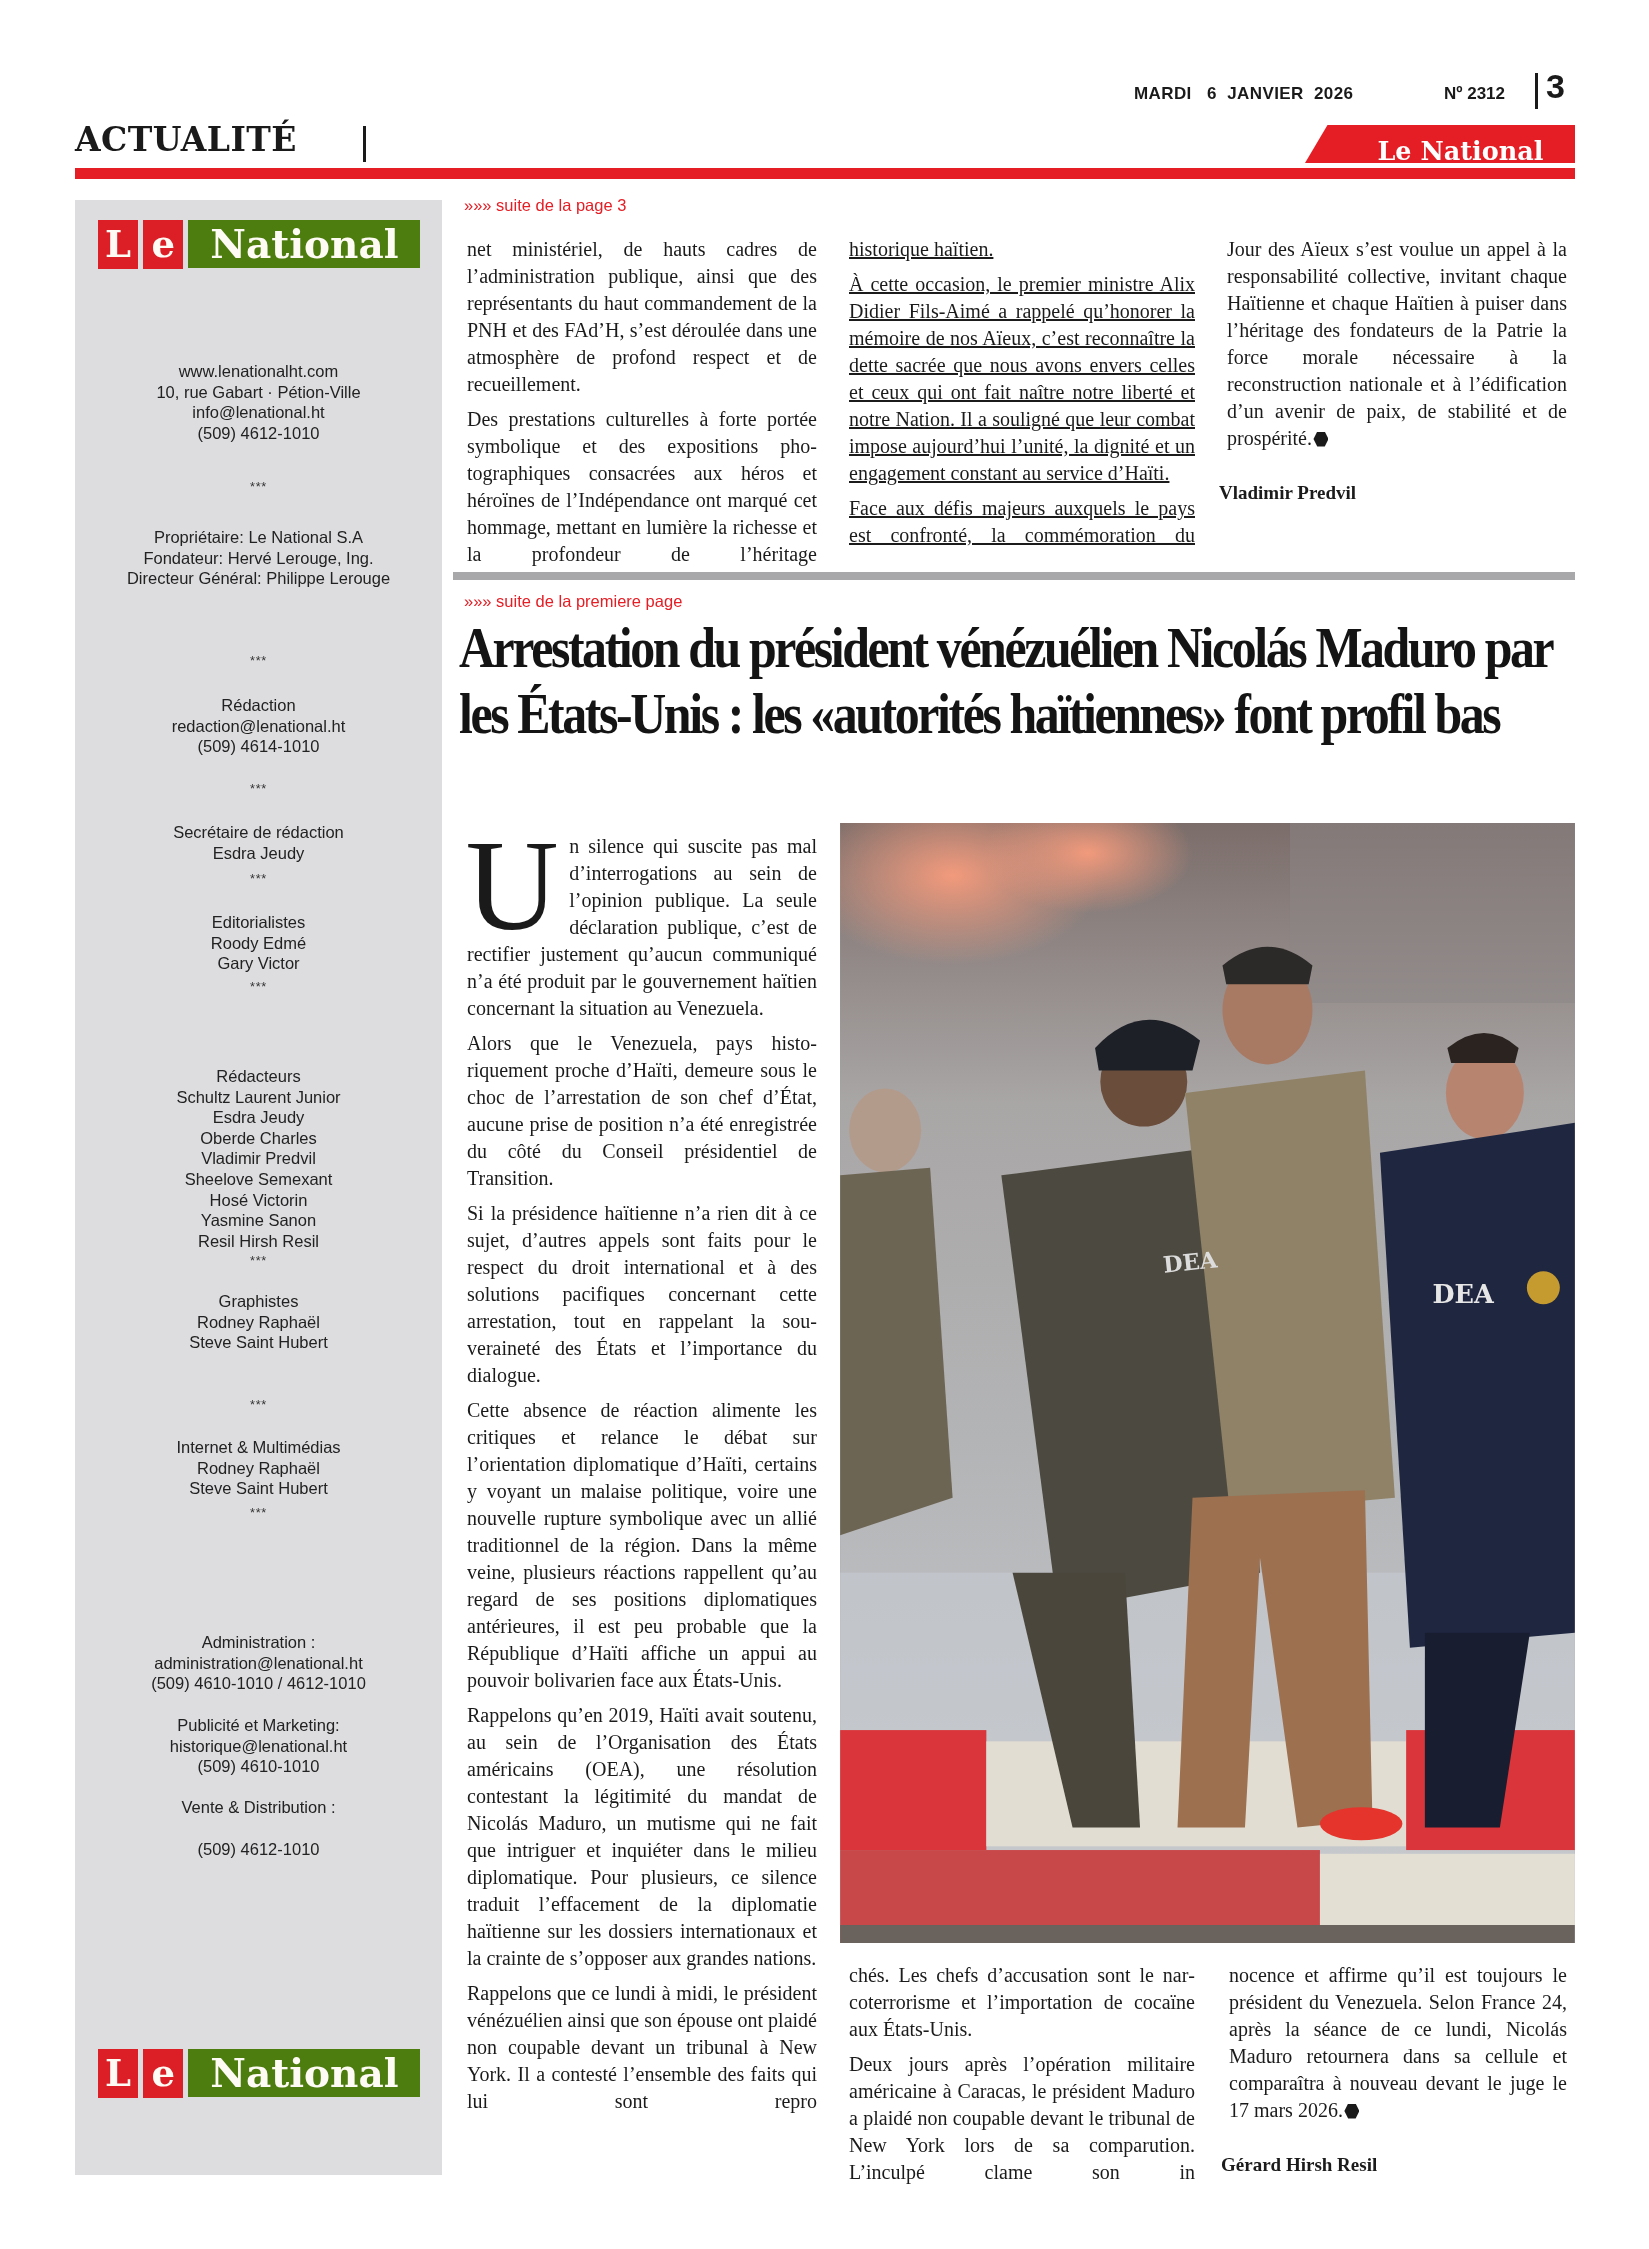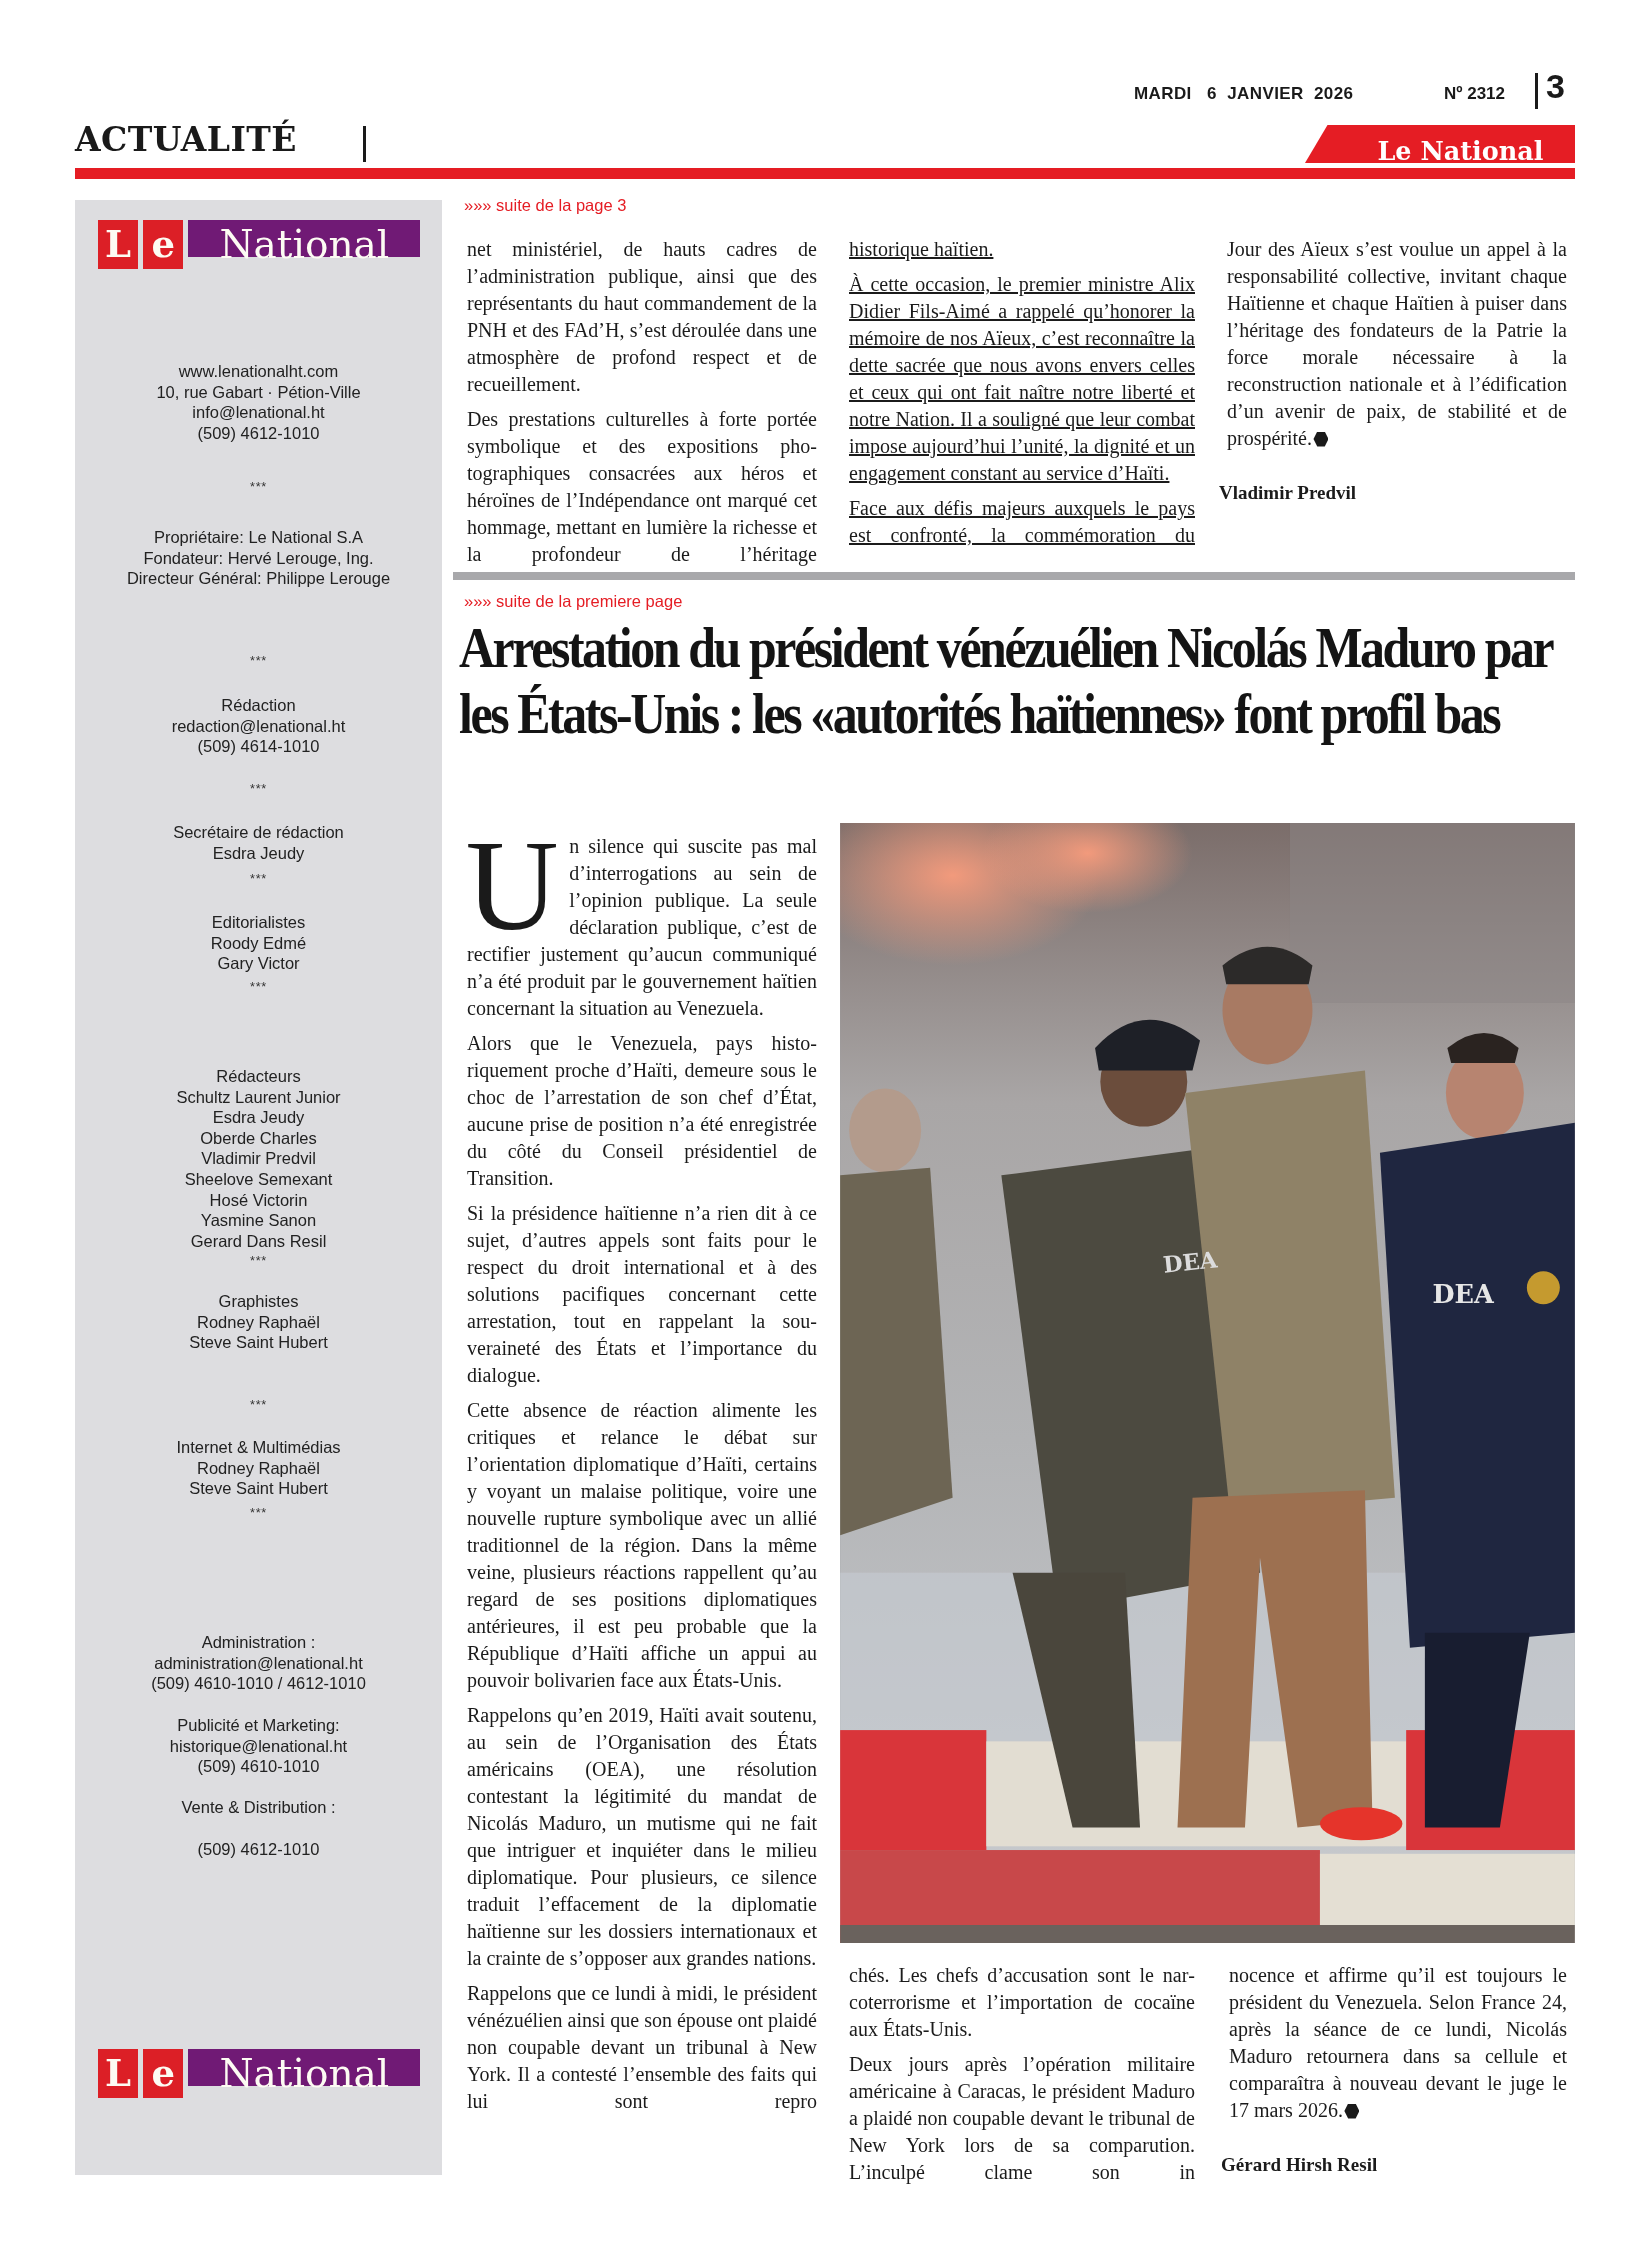--- a/index.html
+++ b/index.html
@@ -16,21 +16,21 @@
   .section-sep { position: absolute; top: 126px; left: 363px; width: 3px; height: 36px; background: #1a1a1a; }
 
   .red-rule { position: absolute; top: 168px; left: 75px; width: 1500px; height: 11.2px; background: #e51d24; }
   .brand-tab { position: absolute; top: 125px; left: 1305px; width: 270px; height: 38px; background: #e51d24; clip-path: polygon(22.5px 0, 100% 0, 100% 100%, 0 100%); }
   .brand-tab span { position: absolute; right: 31.5px; top: 10.5px; font-family: "DejaVu Serif", serif; font-weight: bold; font-size: 25.5px; color: #ffffff; }
 
   
   .sidebar { position: absolute; top: 200px; left: 75px; width: 367px; height: 1975px; background: #dddde0; }
   .logo { position: absolute; left: 23px; display: flex; height: 49px; }
   .logo .sq { width: 40px; height: 49px; background: #dc1f26; color: #fdfbf3; font-family: "DejaVu Serif", serif; font-weight: bold; font-size: 37px; text-align: center; line-height: 49px; margin-right: 5.2px; }
-  .logo .nat { width: 232px; height: 37px; background: #701a75; color: #fdfbf3; font-family: "DejaVu Serif", serif; font-weight: normal; font-size: 39px; text-align: center; line-height: 49px; margin-left: 0; }
+  .logo .nat { width: 232px; height: 48px; background: #4d7c0f; color: #fdfbf3; font-family: "DejaVu Serif", serif; font-weight: bold; font-size: 39px; text-align: center; line-height: 49px; margin-left: 0; }
   .logo-top { top: 20px; }
   .logo-bottom { top: 1849px; }
   .mast-block { position: absolute; left: 0; width: 367px; text-align: center; font-family: "Liberation Sans", sans-serif; font-size: 16.5px; line-height: 20.6px; color: #222; }
   .mast-block div { white-space: nowrap; }
   .stars { position: absolute; left: 0; width: 367px; text-align: center; font-family: "Liberation Sans", sans-serif; font-size: 12.7px; color: #333; letter-spacing: 0.7px; }
 
   
   .kicker { position: absolute; font-family: "Liberation Sans", sans-serif; font-size: 16.5px; color: #e51d24; white-space: nowrap; }
   .col { position: absolute; font-family: "Liberation Serif", serif; font-size: 20px; line-height: 27px; text-align: justify; color: #1b1b1b; hyphens: manual; }
   .col p { margin: 8px; }
@@ -118,21 +118,21 @@
 
   <div class="mast-block" style="top:866px">
     <div>Rédacteurs</div>
     <div>Schultz Laurent Junior</div>
     <div>Esdra Jeudy</div>
     <div>Oberde Charles</div>
     <div>Vladimir Predvil</div>
     <div>Sheelove Semexant</div>
     <div>Hosé Victorin</div>
     <div>Yasmine Sanon</div>
-    <div>Gerard Dans Resil</div>
+    <div>Resil Hirsh Resil</div>
   </div>
 
   <div class="stars" style="top:1054px">***</div>
 
   <div class="mast-block" style="top:1091px">
     <div>Graphistes</div>
     <div>Rodney Raphaël</div>
     <div>Steve Saint Hubert</div>
   </div>
 

